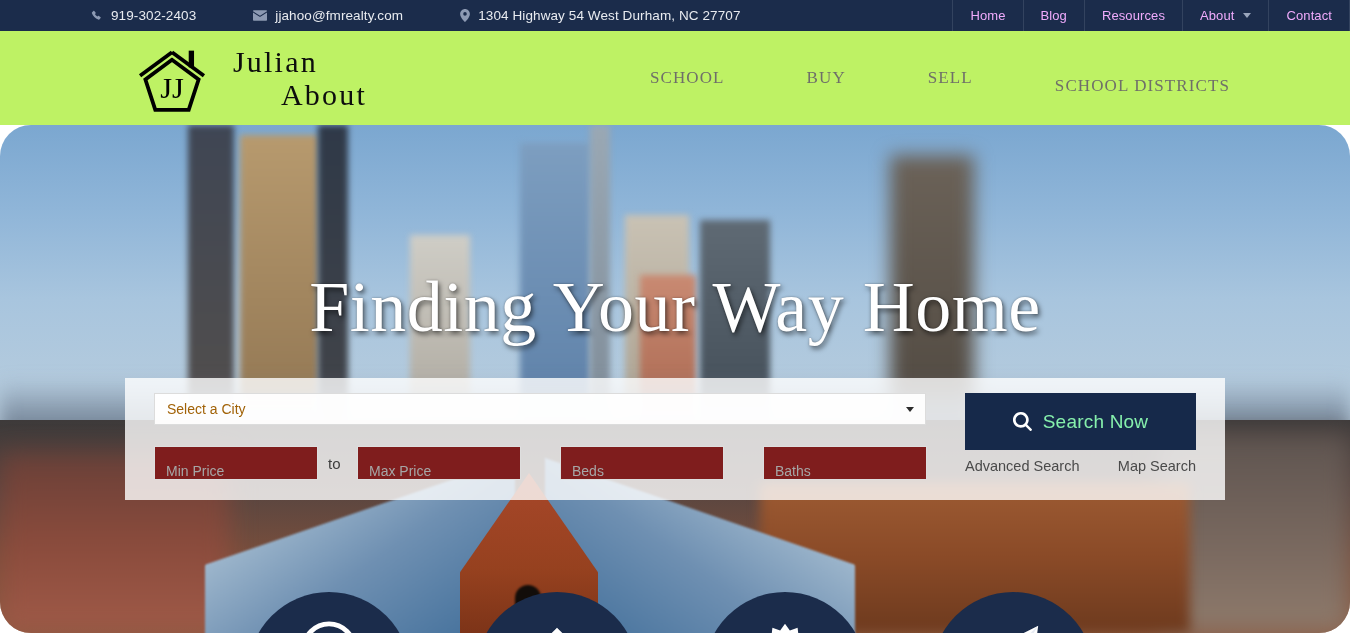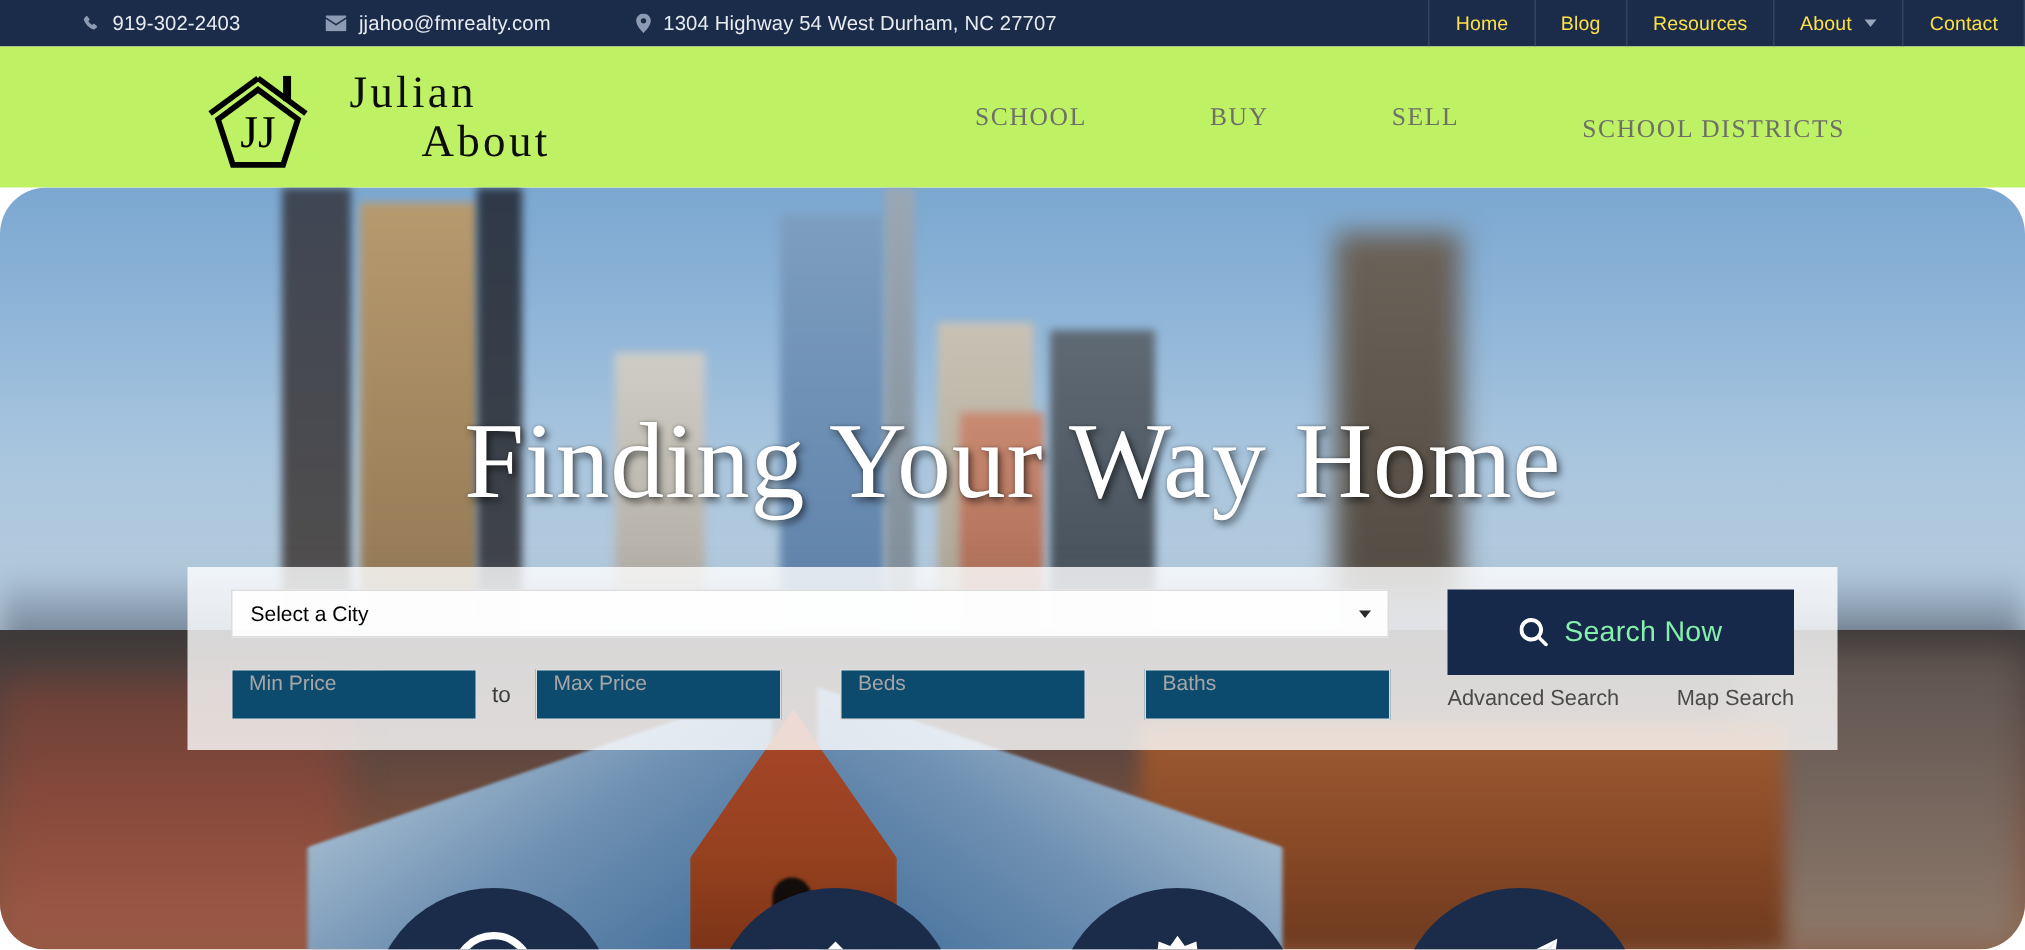--- a/index.html
+++ b/index.html
@@ -8,33 +8,33 @@
     font-family:"Liberation Sans", sans-serif;
     background:#ffffff;
     position:relative;
   }
 
   
   .topbar{
     position:absolute; top:0; left:0; width:1350px; height:31px;
     background:#1b2c4b; display:flex; align-items:center;
   }
-  .contact-group{ display:flex; align-items:flex-end; padding-left:55px; flex:1; }
+  .contact-group{ display:flex; align-items:flex-end; padding-left:91px; flex:1; }
   .contact-item{
     display:flex; align-items:center; color:#e8ebf0; font-size:13.5px;
     margin-right:57px; white-space:nowrap; letter-spacing:.1px;
   }
   .contact-item .ci-ico{
     color:#8d9ab3; margin-right:8px; display:inline-flex;
     align-items:center; line-height:1;
   }
   .topnav{ display:flex; align-items:stretch; height:31px; }
   .topnav-item{
     display:flex; align-items:center; justify-content:center;
-    color:#fde047; font-size:13px; padding:0 17px; height:31px;
+    color:#f0abfc; font-size:13px; padding:0 17px; height:31px;
     border-left:1px solid #33435f; white-space:nowrap; cursor:pointer;
     letter-spacing:.1px;
   }
   .topnav-item:last-child{ border-right:1px solid #33435f; }
   .caret-dn{
     display:inline-block; width:0; height:0; margin-left:9px;
     border-left:4.5px solid transparent; border-right:4.5px solid transparent;
     border-top:5px solid #9aa6bc;
   }
 
@@ -135,31 +135,31 @@
 
   
   .searchpanel{
     position:absolute; top:253px; left:125px; width:1100px; height:122px;
     background:rgba(255,255,255,.80);
   }
   .sp-select{
     position:absolute; top:15px; left:29px; width:772px; height:32px;
     background:rgba(255,255,255,.93); border:1px solid #dcdcdc;
     display:flex; align-items:center; padding:0 12px;
-    font-size:14px; color:#000000; cursor:pointer;
+    font-size:14px; color:#a16207; cursor:pointer;
   }
   .sp-select .sel-caret{
     position:absolute; right:11px; width:0; height:0;
     border-left:4px solid transparent; border-right:4px solid transparent;
     border-top:5px solid #2b2b2b;
   }
   .sp-input{
     position:absolute; top:68px; height:34px;
-    background:#0c4a6e; border:1px solid #dedede;
-    display:flex; align-items:flex-start; padding:0 11px;
+    background:#7f1d1d; border:1px solid #dedede;
+    display:flex; align-items:flex-end; padding:0 11px;
     font-size:14px; color:#a6a6a6; cursor:text;
   }
   .in-min { left:29px;  width:164px; }
   .in-max { left:232px; width:164px; }
   .in-beds{ left:435px; width:164px; }
   .in-bath{ left:638px; width:164px; }
   .sp-to{
     position:absolute; top:68px; left:203px; height:34px;
     display:flex; align-items:center; font-size:15px; color:#3d3d3d;
   }

